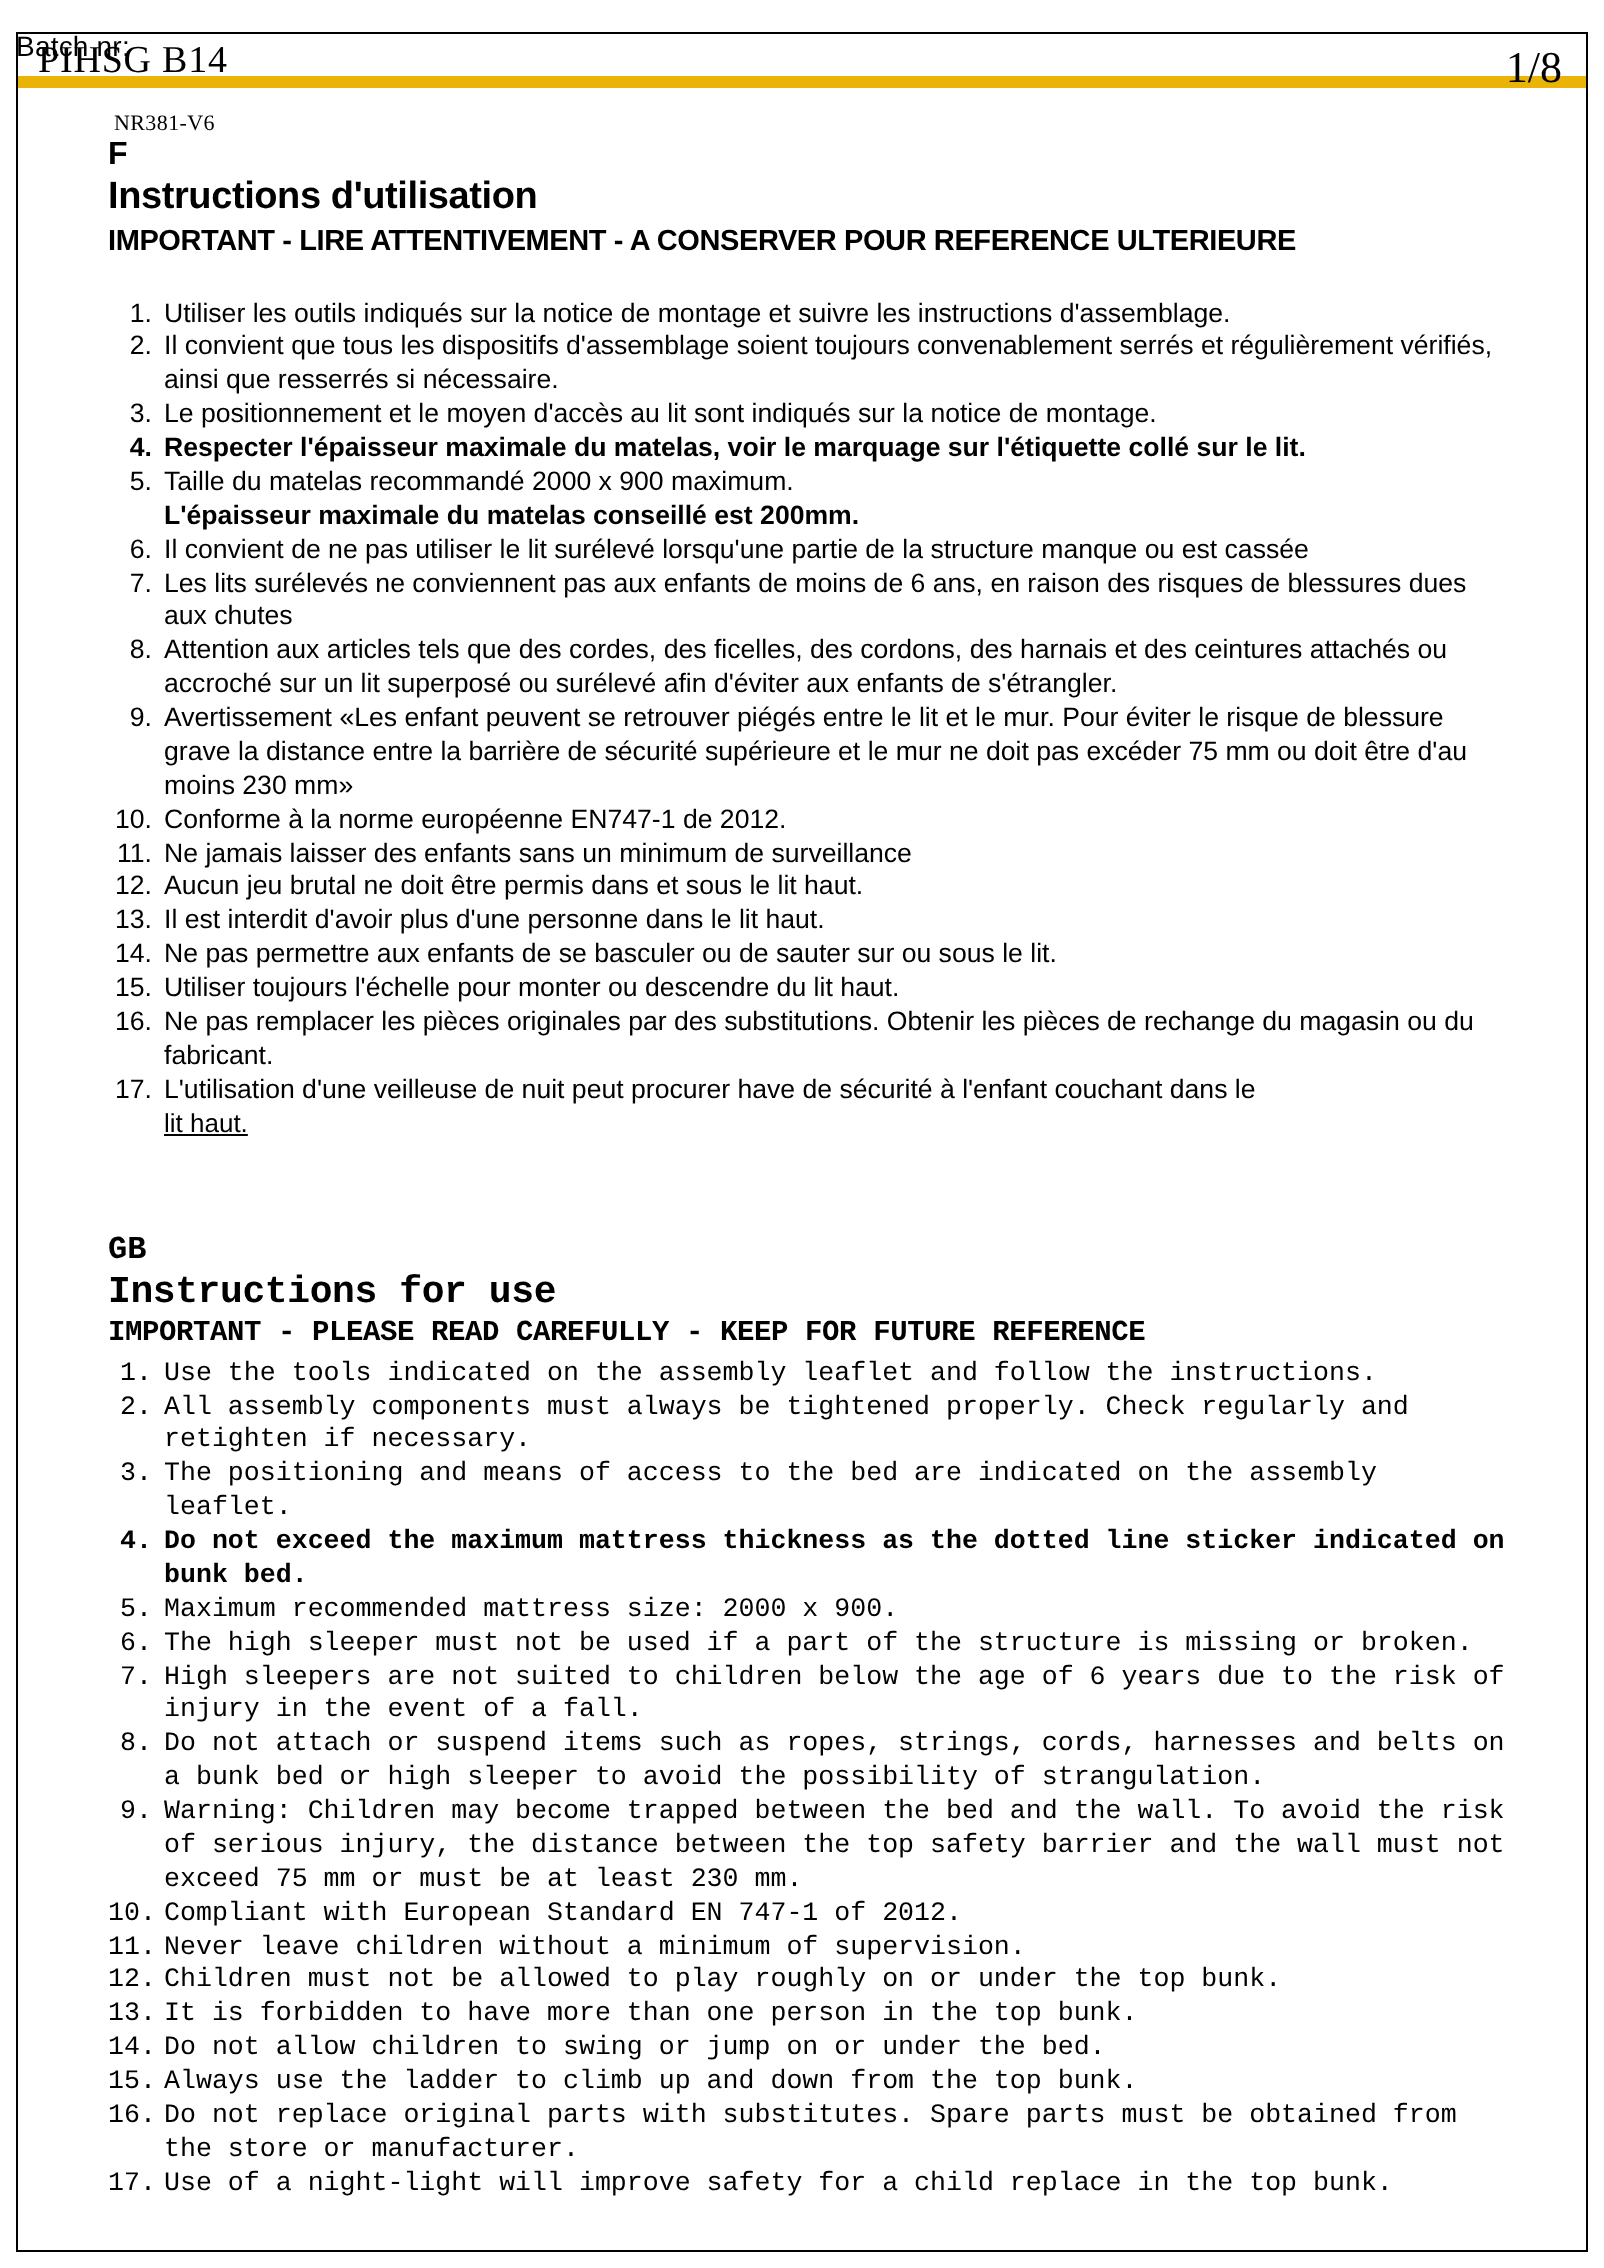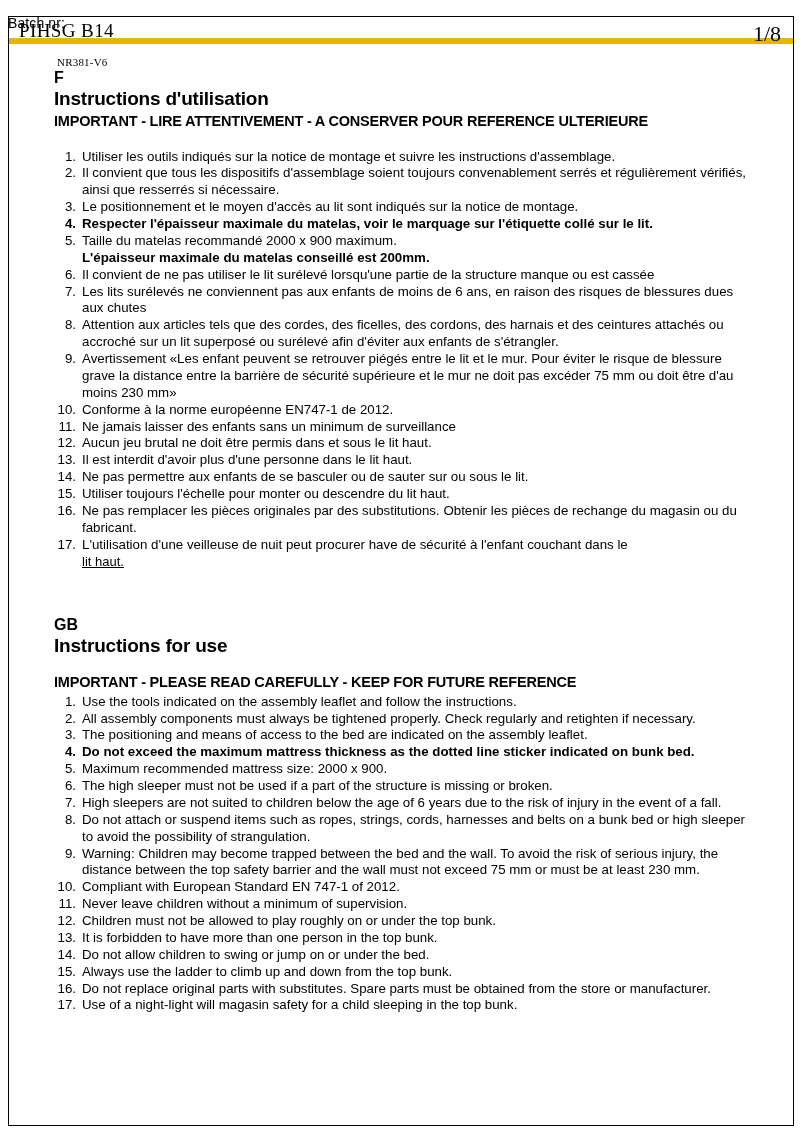--- a/index.html
+++ b/index.html
@@ -134,23 +134,24 @@
   }
   ol.items li .sub.bold {
     font-weight: bold;
   }
   ol.items li .sub.small {
     font-size: 13px;
     text-decoration: underline;
   }
   .block-gb {
     margin-top: 46px;
+    font-family: Liberation Mono, monospace;
   }
   .gb .section-title {
-    margin-bottom: 16px;
+    margin-bottom: 1px;
   }
   .gb .important {
     margin-bottom: 2px;
   }
   .gb ol.items li {
     line-height: 1.27;
   }
 </style>
 </head>
 <body>
@@ -311,20 +312,20 @@
           <li>
               <span class="num">15.</span>
               <span class="txt"> Always use the ladder to climb up and down from the top bunk.</span>
             </li>
           <li>
               <span class="num">16.</span>
               <span class="txt">Do not replace original parts with substitutes. Spare parts must be obtained from the store or manufacturer.</span>
             </li>
           <li>
               <span class="num">17.</span>
-              <span class="txt">Use of a night-light will magasin safety for a child sleeping in the top bunk.</span>
+              <span class="txt">Use of a night-light will improve safety for a child replace in the top bunk.</span>
             </li>
         </ol>
       </div>
 
     </div>
   </div>
 </div>
 
 </body></html>

